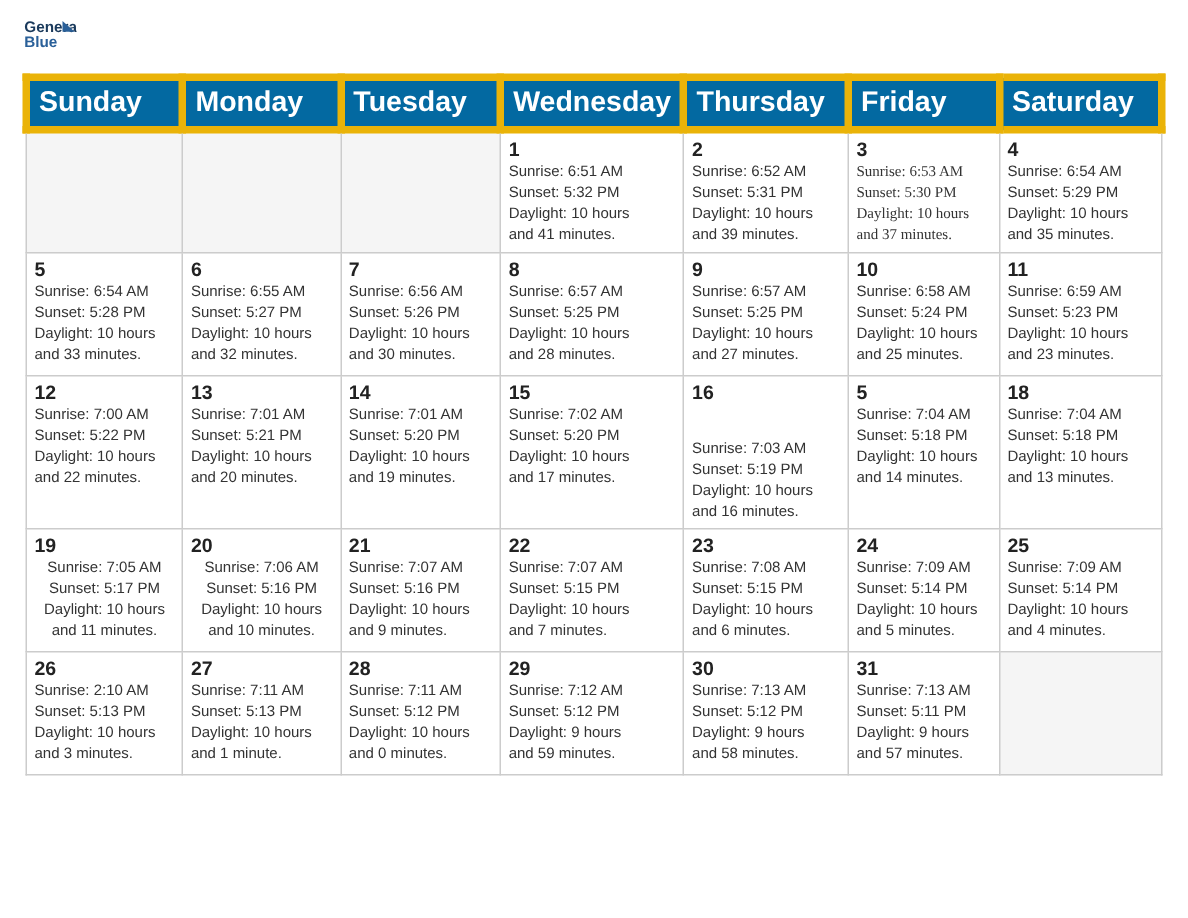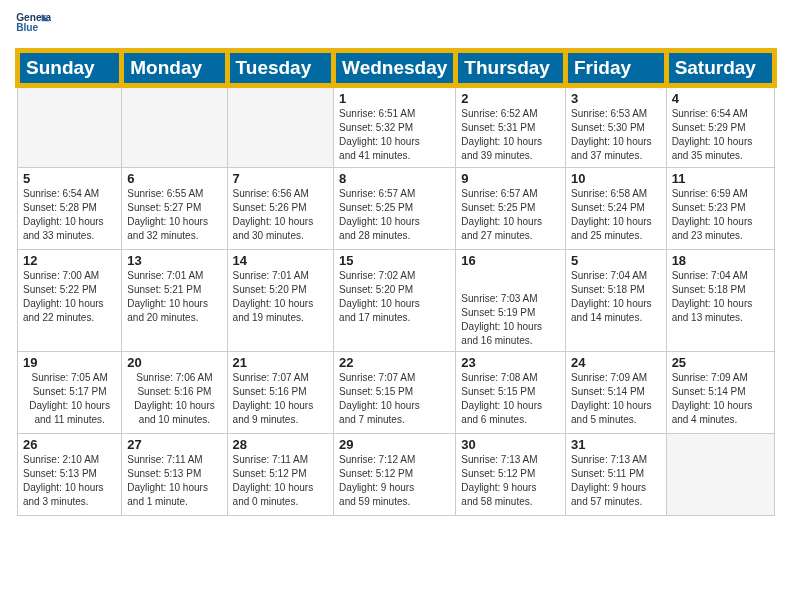--- a/index.html
+++ b/index.html
@@ -65,21 +65,21 @@
           </td>
           <td>
             <span class="day-num">2</span>
             <div class="day-info" style="white-space: pre-line;">Sunrise: 6:52 AM
 Sunset: 5:31 PM
 Daylight: 10 hours
 and 39 minutes.</div>
           </td>
           <td>
             <span class="day-num">3</span>
-            <div class="day-info" style="white-space: pre-line;">Sunrise: 6:53 AM
+            <div class="day-info" style="white-space: pre-line; font-family: Liberation Serif, serif;">Sunrise: 6:53 AM
 Sunset: 5:30 PM
 Daylight: 10 hours
 and 37 minutes.</div>
           </td>
           <td>
             <span class="day-num">4</span>
             <div class="day-info" style="white-space: pre-line;">Sunrise: 6:54 AM
 Sunset: 5:29 PM
 Daylight: 10 hours
 and 35 minutes.</div>

